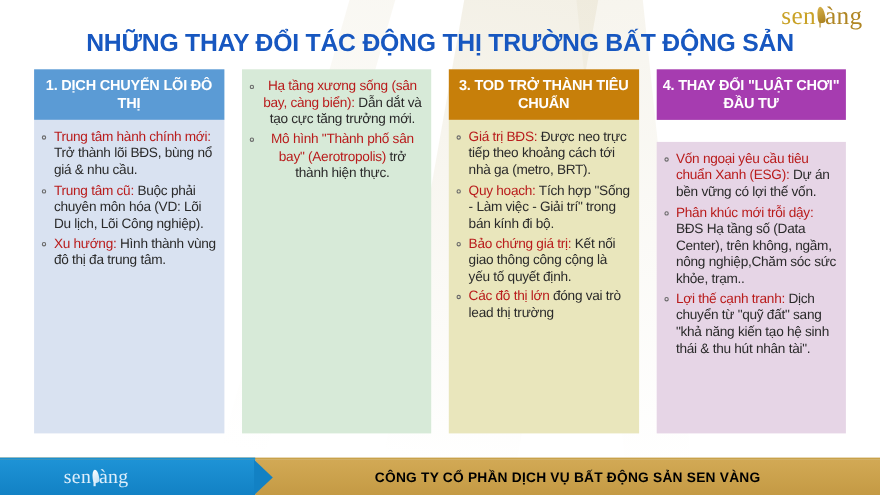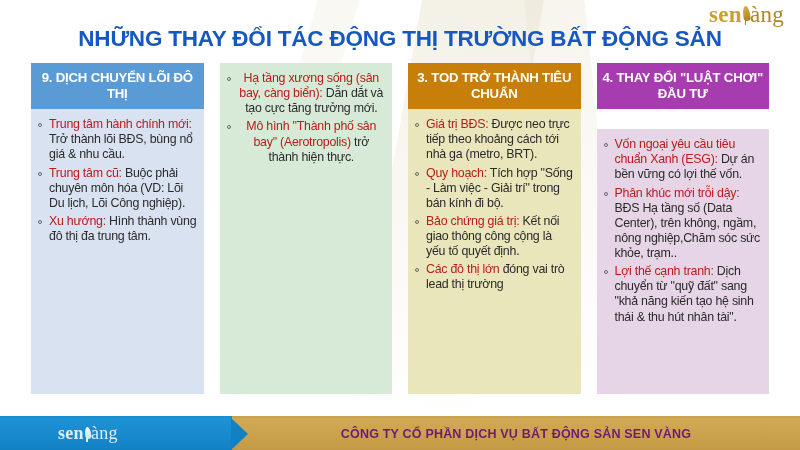--- a/index.html
+++ b/index.html
@@ -45,21 +45,21 @@
   }
   .logo-word {
     font-family: "Liberation Serif", serif;
     font-size: 23px;
     letter-spacing: 0.3px;
     color: #b8912f;
     display: inline-block;
     position: relative;
     padding-right: 2px;
   }
-  .logo-word .sen  { color: #c9a227; font-weight: bold; }
+  .logo-word .sen  { color: #c9a227; }
   .logo-word .vang { color: #b08624; }
   .logo-leaf {
     display: inline-block;
     width: 10px;
     height: 19px;
     margin: 0 -1px -3px -1px;
     position: relative;
   }
   .logo-leaf::before {
     content: "";
@@ -212,21 +212,21 @@
     background: linear-gradient(180deg, #d2a955, #c49a44);
   }
   .footer-text {
     position: absolute;
     left: 232px;
     top: 2px;
     width: 568px;
     height: 32px;
     line-height: 32px;
     text-align: center;
-    color: #701a75;
+    color: #000000;
     font-size: 12.5px;
     font-weight: bold;
     letter-spacing: 0.2px;
     white-space: nowrap;
   }
   .footer-logo {
     position: absolute;
     left: 58px;
     top: 8px;
     line-height: 1;
@@ -258,21 +258,21 @@
 
 <div class="top-logo">
   <span class="logo-word"><span class="sen">sen</span><span class="logo-leaf"></span><span class="vang">àng</span></span>
 </div>
 
 <div class="slide-title">NHỮNG THAY ĐỔI TÁC ĐỘNG THỊ TRƯỜNG BẤT ĐỘNG SẢN</div>
 
 <div class="columns">
 
   <div class="col col-1">
-    <div class="col-head">9. DỊCH CHUYỂN LÕI ĐÔ THỊ</div>
+    <div class="col-head">1. DỊCH CHUYỂN LÕI ĐÔ THỊ</div>
     <div class="col-body">
       <ul class="points">
         <li><b>Trung tâm hành chính mới:</b><span> Trở thành lõi BĐS, bùng nổ giá &amp; nhu cầu.</span></li>
         <li><b>Trung tâm cũ:</b><span> Buộc phải chuyên môn hóa (VD: Lõi Du lịch, Lõi Công nghiệp).</span></li>
         <li><b>Xu hướng:</b><span> Hình thành vùng đô thị đa trung tâm.</span></li>
       </ul>
     </div>
   </div>
 
   <div class="col col-2">

